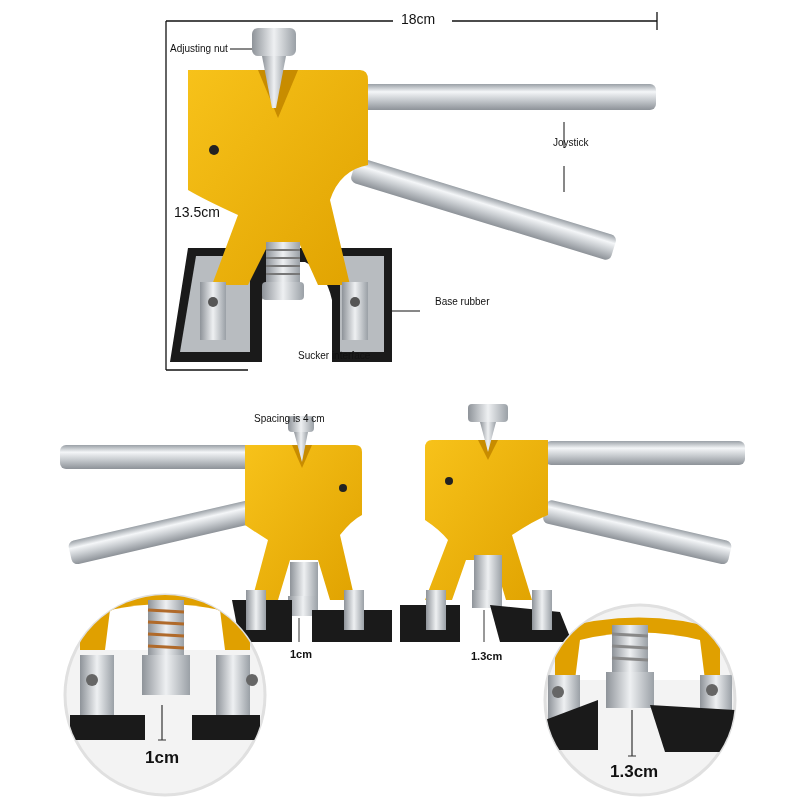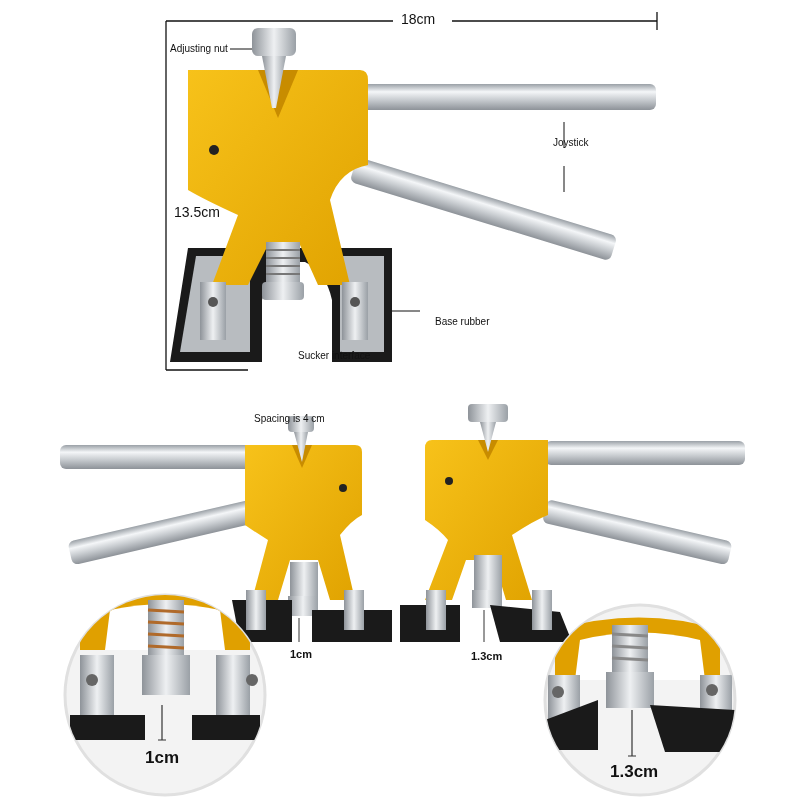--- a/index.html
+++ b/index.html
@@ -168,20 +168,20 @@
       <line x1="632" y1="710" x2="632" y2="756" stroke="#333" stroke-width="1.2"></line>
       <line x1="628" y1="756" x2="636" y2="756" stroke="#333" stroke-width="1.2"></line>
     </g>
   </g>
 </svg>
 
 <div class="lbl dim" style="left:401px; top:11px;">18cm</div>
 <div class="lbl dim" style="left:174px; top:204px;">13.5cm</div>
 <div class="lbl small" style="left:170px; top:43px;">Adjusting nut</div>
 <div class="lbl small" style="left:545px; top:137px;margin-left:8px;">Joystick</div>
-<div class="lbl small" style="left:427px; top:316px;padding-left:8px;">Base rubber</div>
+<div class="lbl small" style="left:427px; top:296px;padding-left:8px;">Base rubber</div>
 <div class="lbl small" style="left:254px; top:350px;margin-left:44px;">Sucker interface</div>
 <div class="lbl small" style="left:254px; top:372px;margin-top:41px;">Spacing is 4 cm</div>
 
 <div class="lbl mid" style="left:290px; top:648px;">1cm</div>
 <div class="lbl mid" style="left:471px; top:650px;">1.3cm</div>
 <div class="lbl big" style="left:145px; top:748px;">1cm</div>
 <div class="lbl big" style="left:610px; top:762px;">1.3cm</div>
 
 </body></html>

